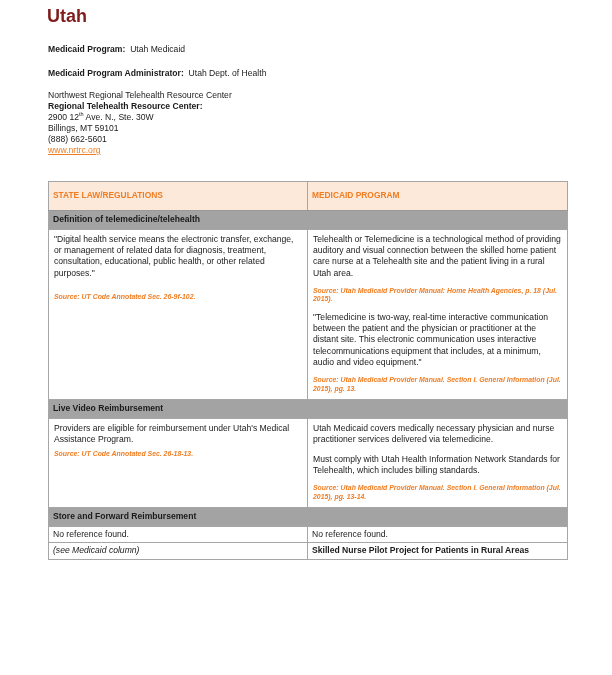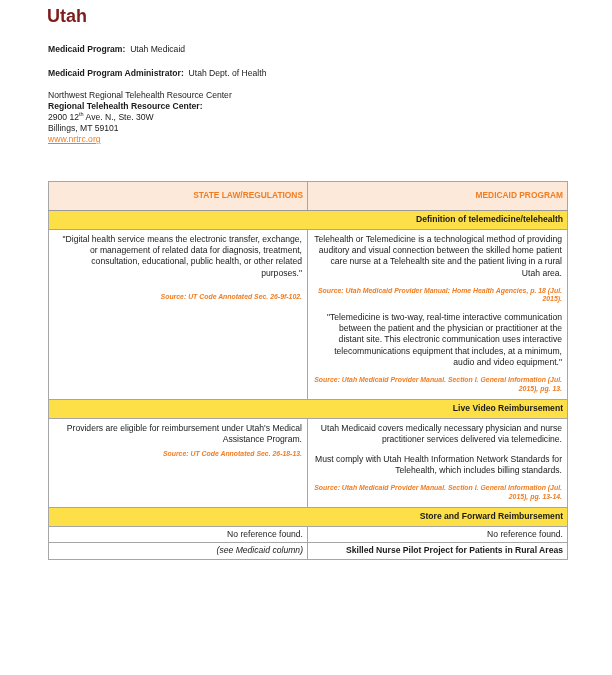--- a/index.html
+++ b/index.html
@@ -15,28 +15,28 @@
     .info b { font-weight: bold; }
     .rtrc { top: 90px; }
     .rtrc a { color: #f07d22; text-decoration: underline; }
     sup { font-size: 5.5px; vertical-align: super; line-height: 0; }
 
     table {
       position: absolute; left: 48px; top: 181px; width: 519px;
       border-collapse: collapse; table-layout: fixed;
       font-size: 8.6px; line-height: 11.2px;
     }
-    td, th { border: 1px solid #a6a6a6; vertical-align: top; text-align: right; }
+    td, th { border: 1px solid #a6a6a6; vertical-align: top; text-align: left; }
     th {
       background: #fde9d9; color: #f07d22; font-weight: bold;
       height: 28px; padding: 0 4px; vertical-align: middle; font-size: 8.4px;
       border-bottom-color: #999;
     }
     .sec td {
-      background: #fde047; font-weight: bold; padding: 3px 4px 3px 22px; height: 12px; margin-top: 8px;
+      background: #a3a3a3; font-weight: bold; padding: 3px 4px 3px 4px; height: 12px; margin-top: 8px;
     }
     .body td { padding: 4px 5px 6px 5px; }
     .src { color: #f07d22; font-style: italic; font-weight: bold; font-size: 6.9px; line-height: 8.6px; margin-top: 8px; }
     p { margin: 0; }
     .gap { margin-top: 8px; }
     .plain td { padding: 2px 4px 2px 4px; }
     .ital { font-style: italic; }
     .lnk { font-weight: bold; color: #1a1a1a; }
   </style>
 </head>
@@ -52,20 +52,21 @@
 <div class="info" style="top:68px;">
   <b>Medicaid Program Administrator:</b>&nbsp;
   <span>Utah Dept. of Health</span>
 </div>
 
 <div class="info rtrc">
   <div>Northwest Regional Telehealth Resource Center</div>
   <div><b>Regional Telehealth Resource Center:</b></div>
   <div><span>2900 12</span><sup>th</sup><span> Ave. N., Ste. 30W</span></div>
   <div>Billings, MT 59101</div>
+  <div>(888) 662-5601</div>
   <div><a>www.nrtrc.org</a></div>
 </div>
 
 <table>
   <colgroup>
       <col style="width:259px">
       <col style="width:260px">
     </colgroup>
   <thead>
     <tr>

